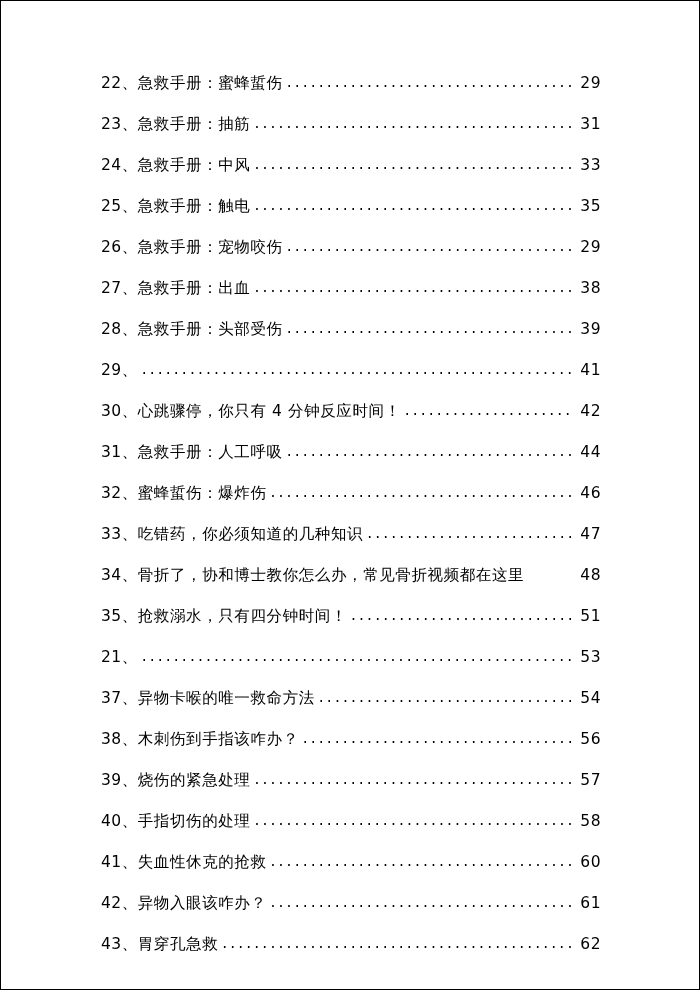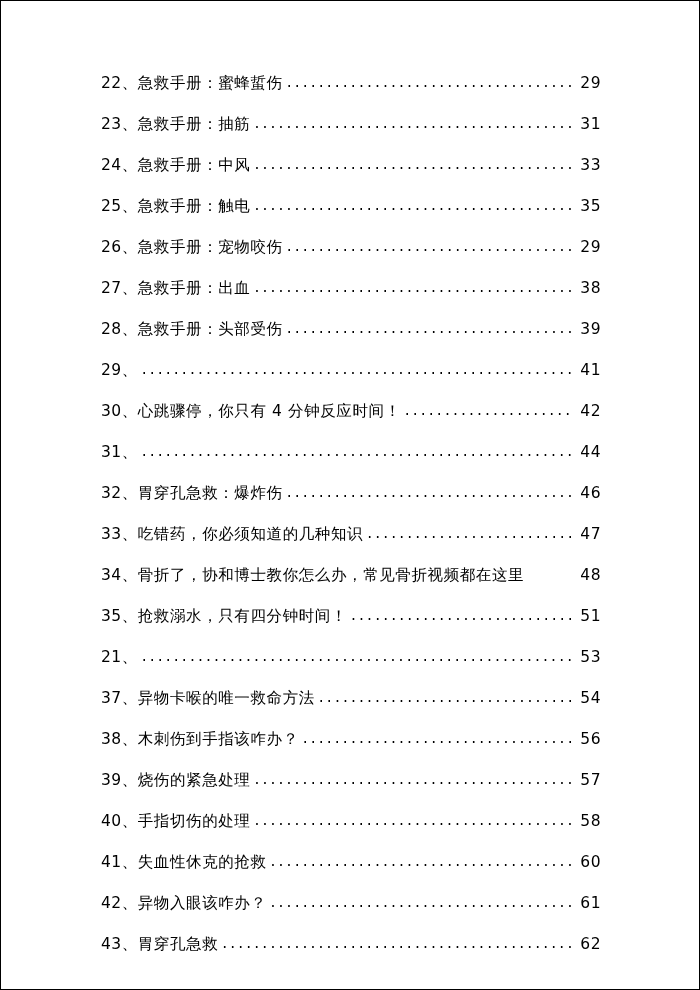--- a/index.html
+++ b/index.html
@@ -116,26 +116,27 @@
         <span class="toc-page">41</span>
       </div>
       <div class="toc-row">
         <span class="toc-num">30、</span>
         <span class="toc-title">心跳骤停，你只有 4 分钟反应时间！</span>
         <span class="toc-leader">.........................................................................................</span>
         <span class="toc-page">42</span>
       </div>
       <div class="toc-row">
         <span class="toc-num">31、</span>
+        <span class="toc-title">急救手册：人工呼吸</span>
         <span class="toc-leader">.........................................................................................</span>
         <span class="toc-page">44</span>
       </div>
       <div class="toc-row">
         <span class="toc-num">32、</span>
-        <span class="toc-title">胃穿孔急救：爆炸伤</span>
+        <span class="toc-title">蜜蜂蜇伤：爆炸伤</span>
         <span class="toc-leader">.........................................................................................</span>
         <span class="toc-page">46</span>
       </div>
       <div class="toc-row">
         <span class="toc-num">33、</span>
         <span class="toc-title">吃错药，你必须知道的几种知识</span>
         <span class="toc-leader">.........................................................................................</span>
         <span class="toc-page">47</span>
       </div>
       <div class="toc-row">

